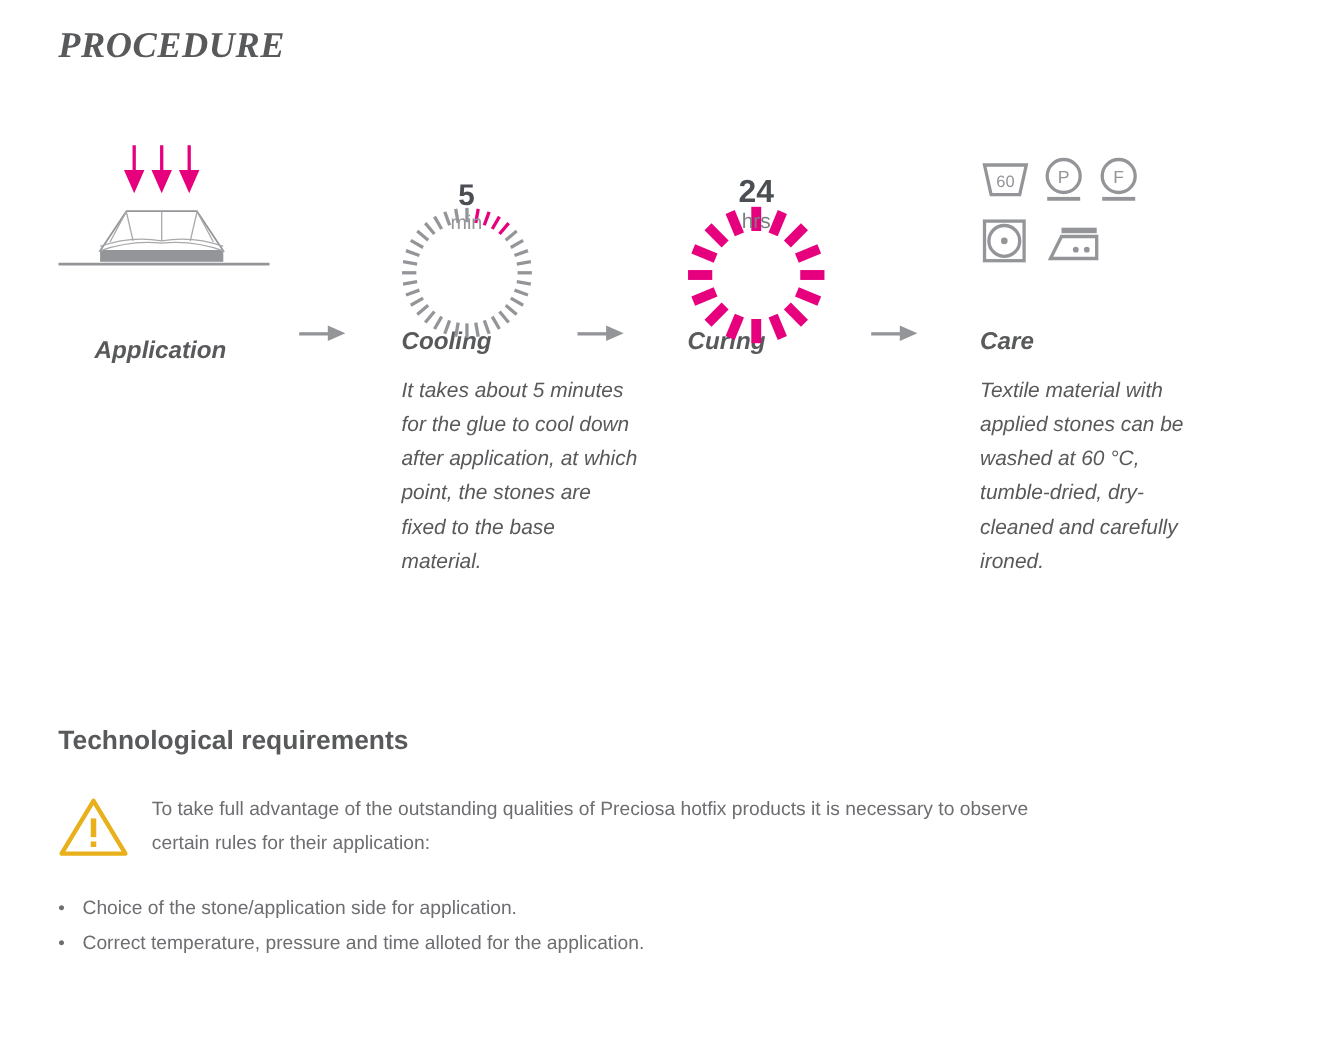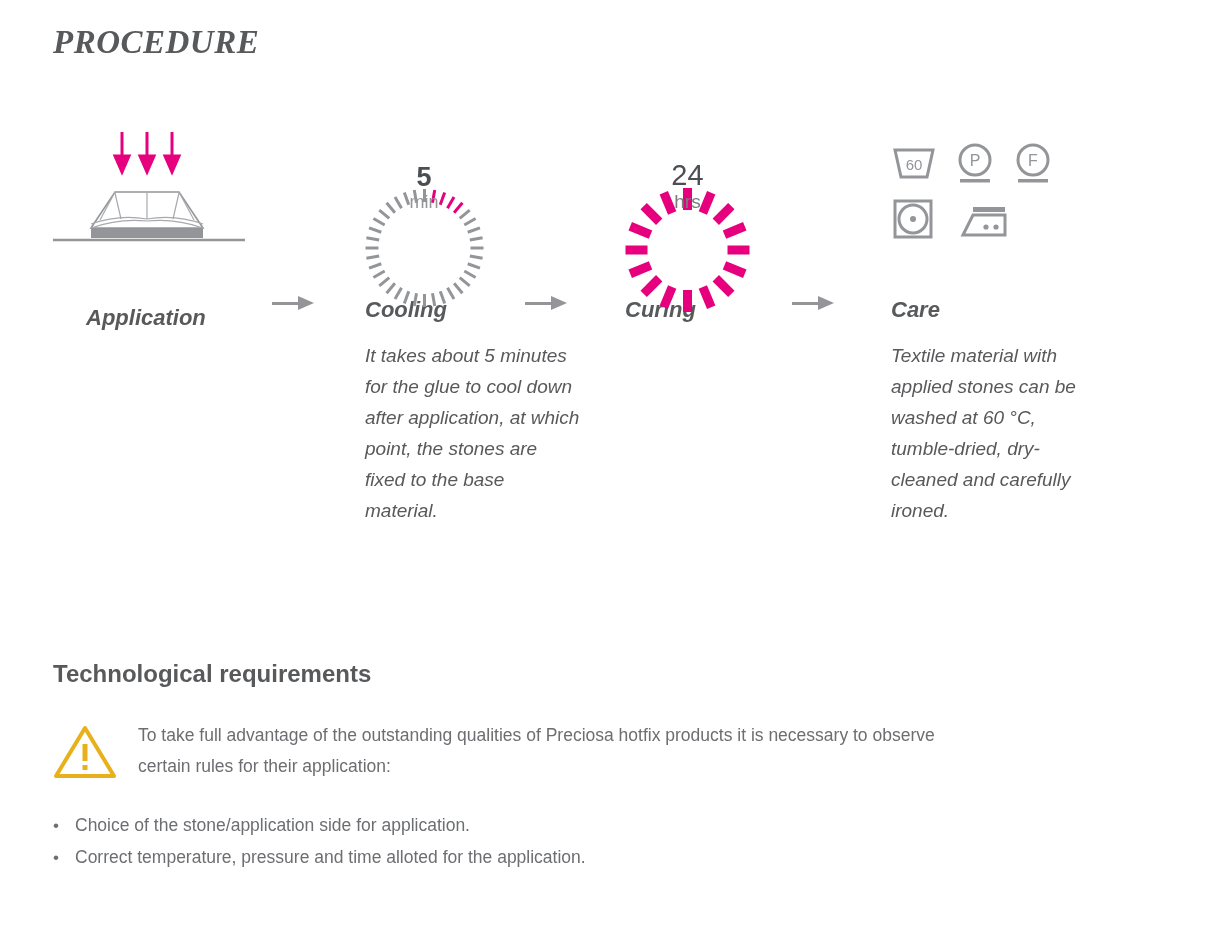--- a/index.html
+++ b/index.html
@@ -182,41 +182,41 @@
     top: 0;
     width: 125px;
     height: 125px;
     display: flex;
     flex-direction: column;
     align-items: center;
     justify-content: center;
   }
   .burst-value {
     font-size: 29px;
-    font-weight: normal;
+    font-weight: bold;
     color: #4b4f54;
     line-height: 1;
   }
   .burst-unit {
     font-size: 19px;
     color: #7a7d80;
     line-height: 1.25;
   }
 
   
   .care-symbols {
     position: absolute;
     left: 0;
     top: 42px;
     width: 175px;
   }
   .care-row {
     display: flex;
     align-items: flex-start;
-    gap: 18px;
+    gap: 10px;
     margin-bottom: 12px;
   }
   .care-sym { position: relative; }
 
   
   .warning-block {
     position: absolute;
     left: 53px;
     top: 720px;
     width: 1000px;

